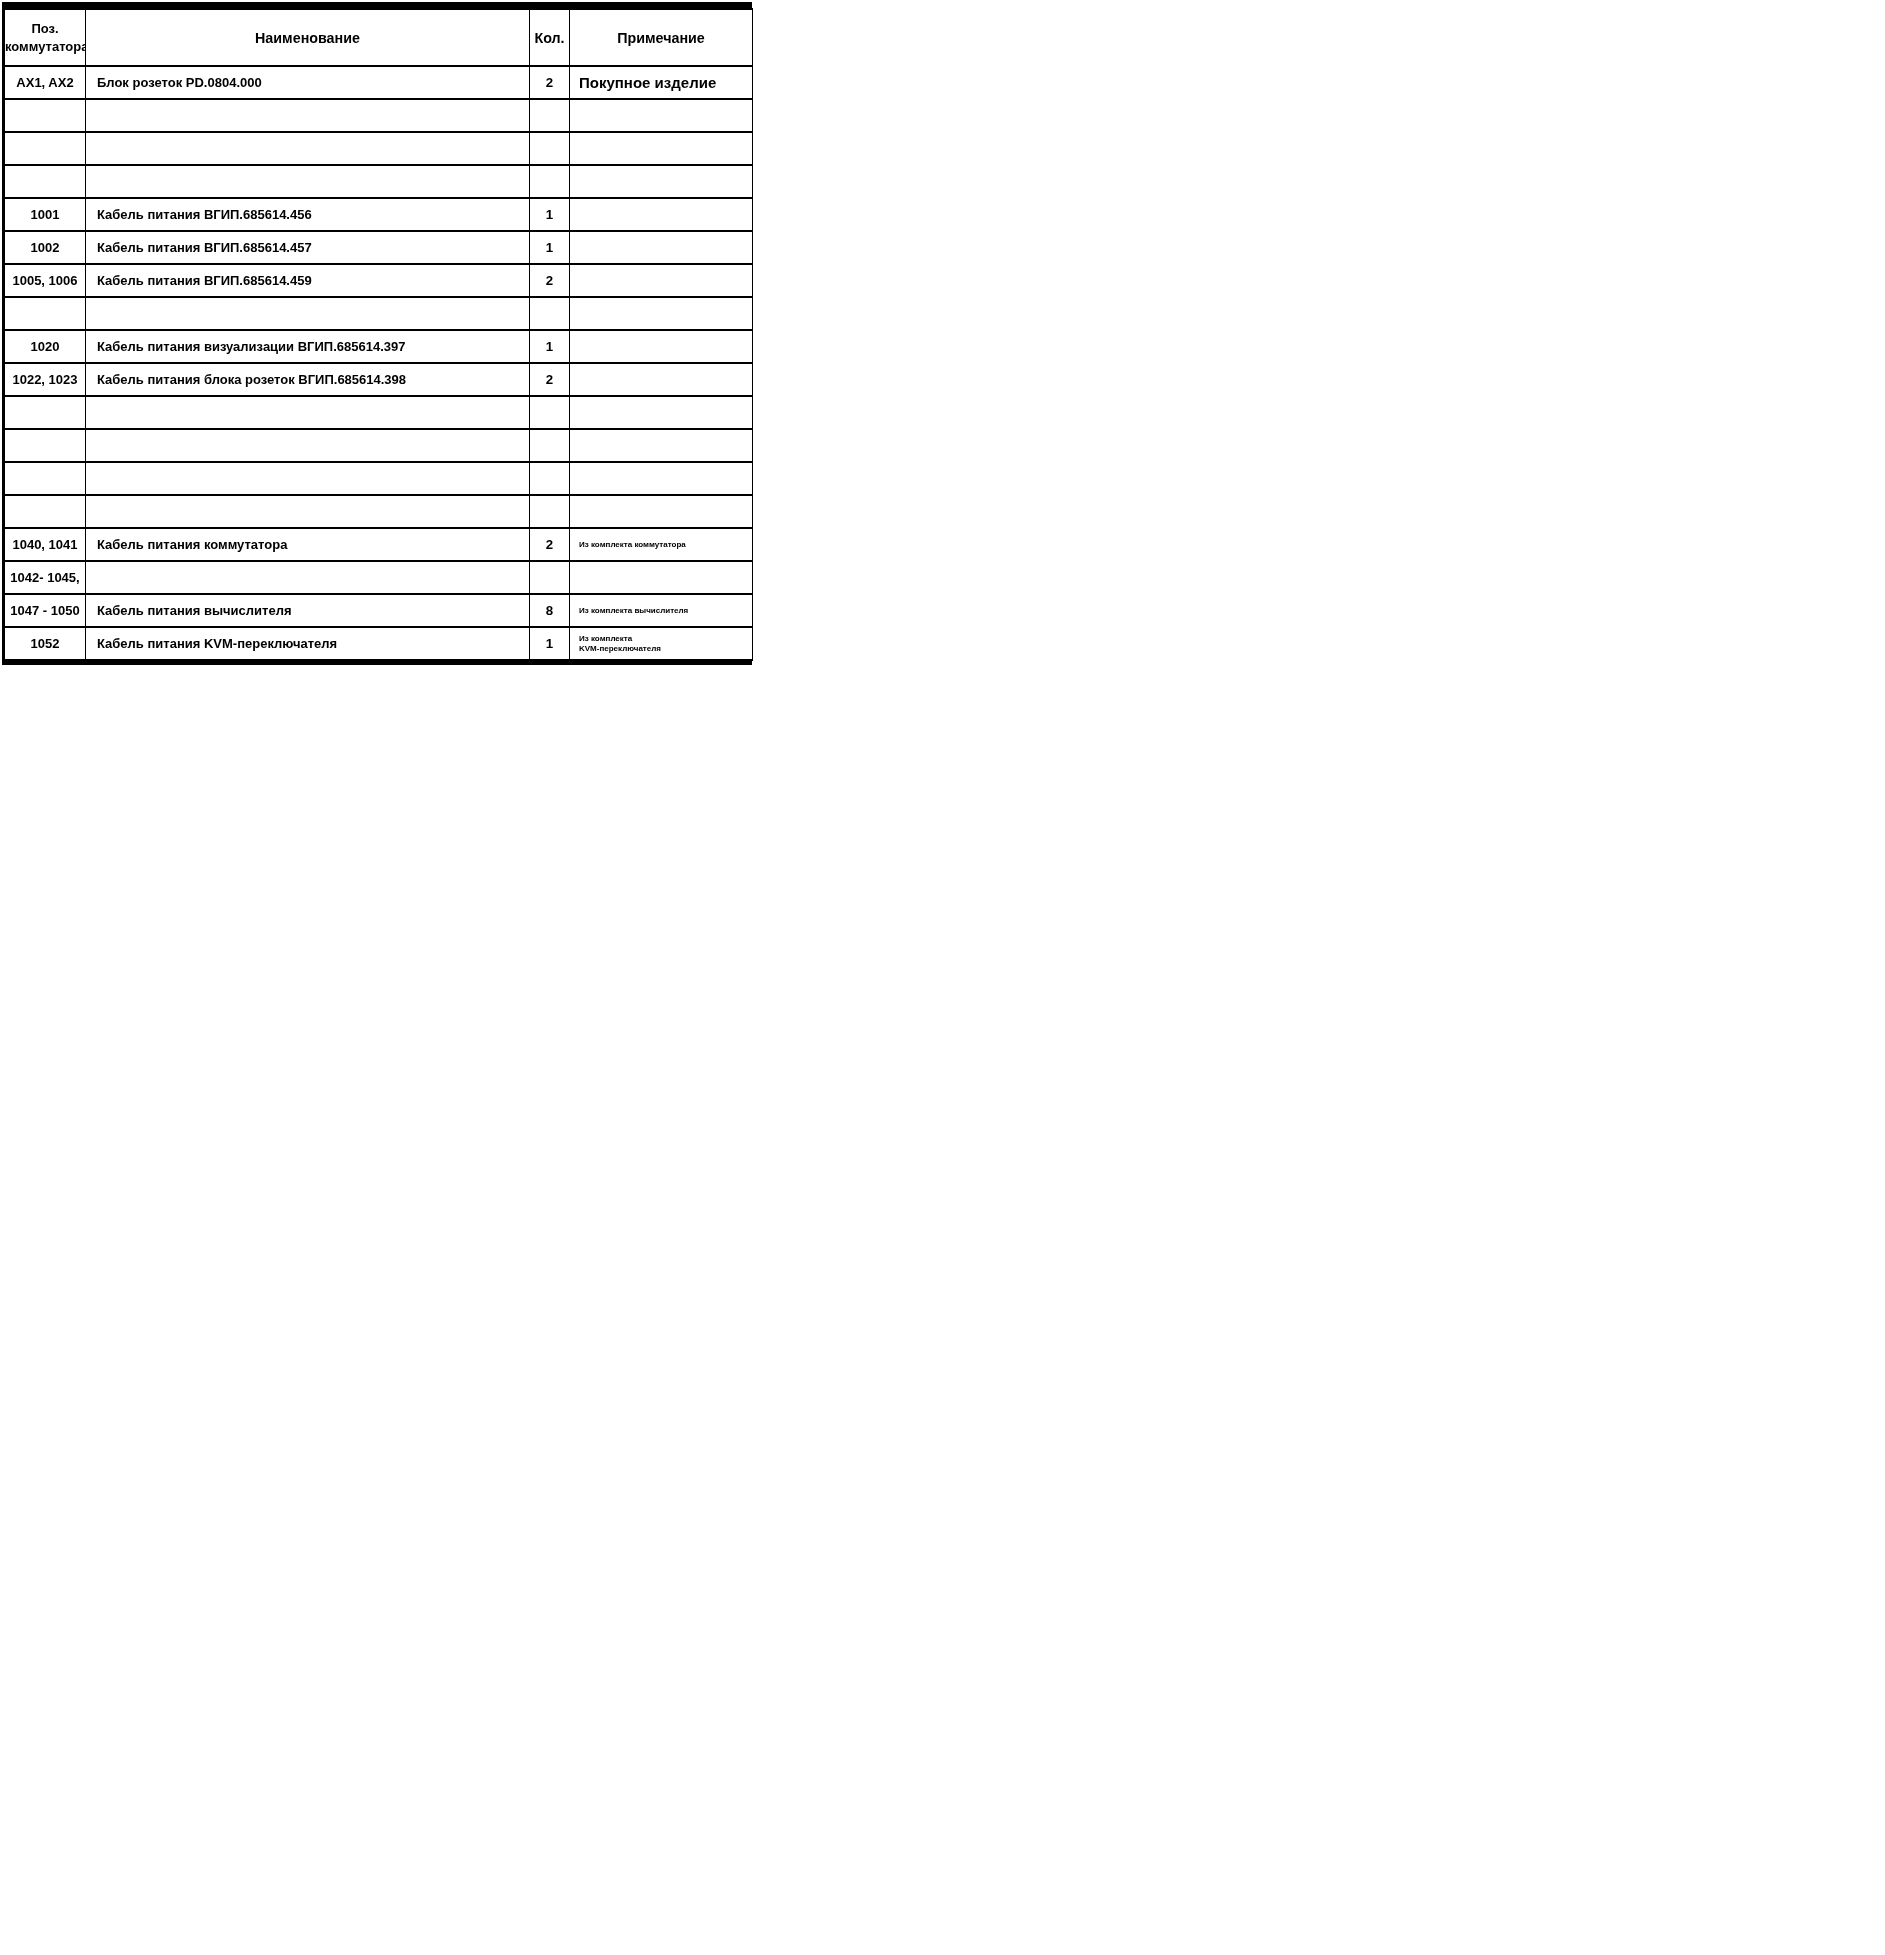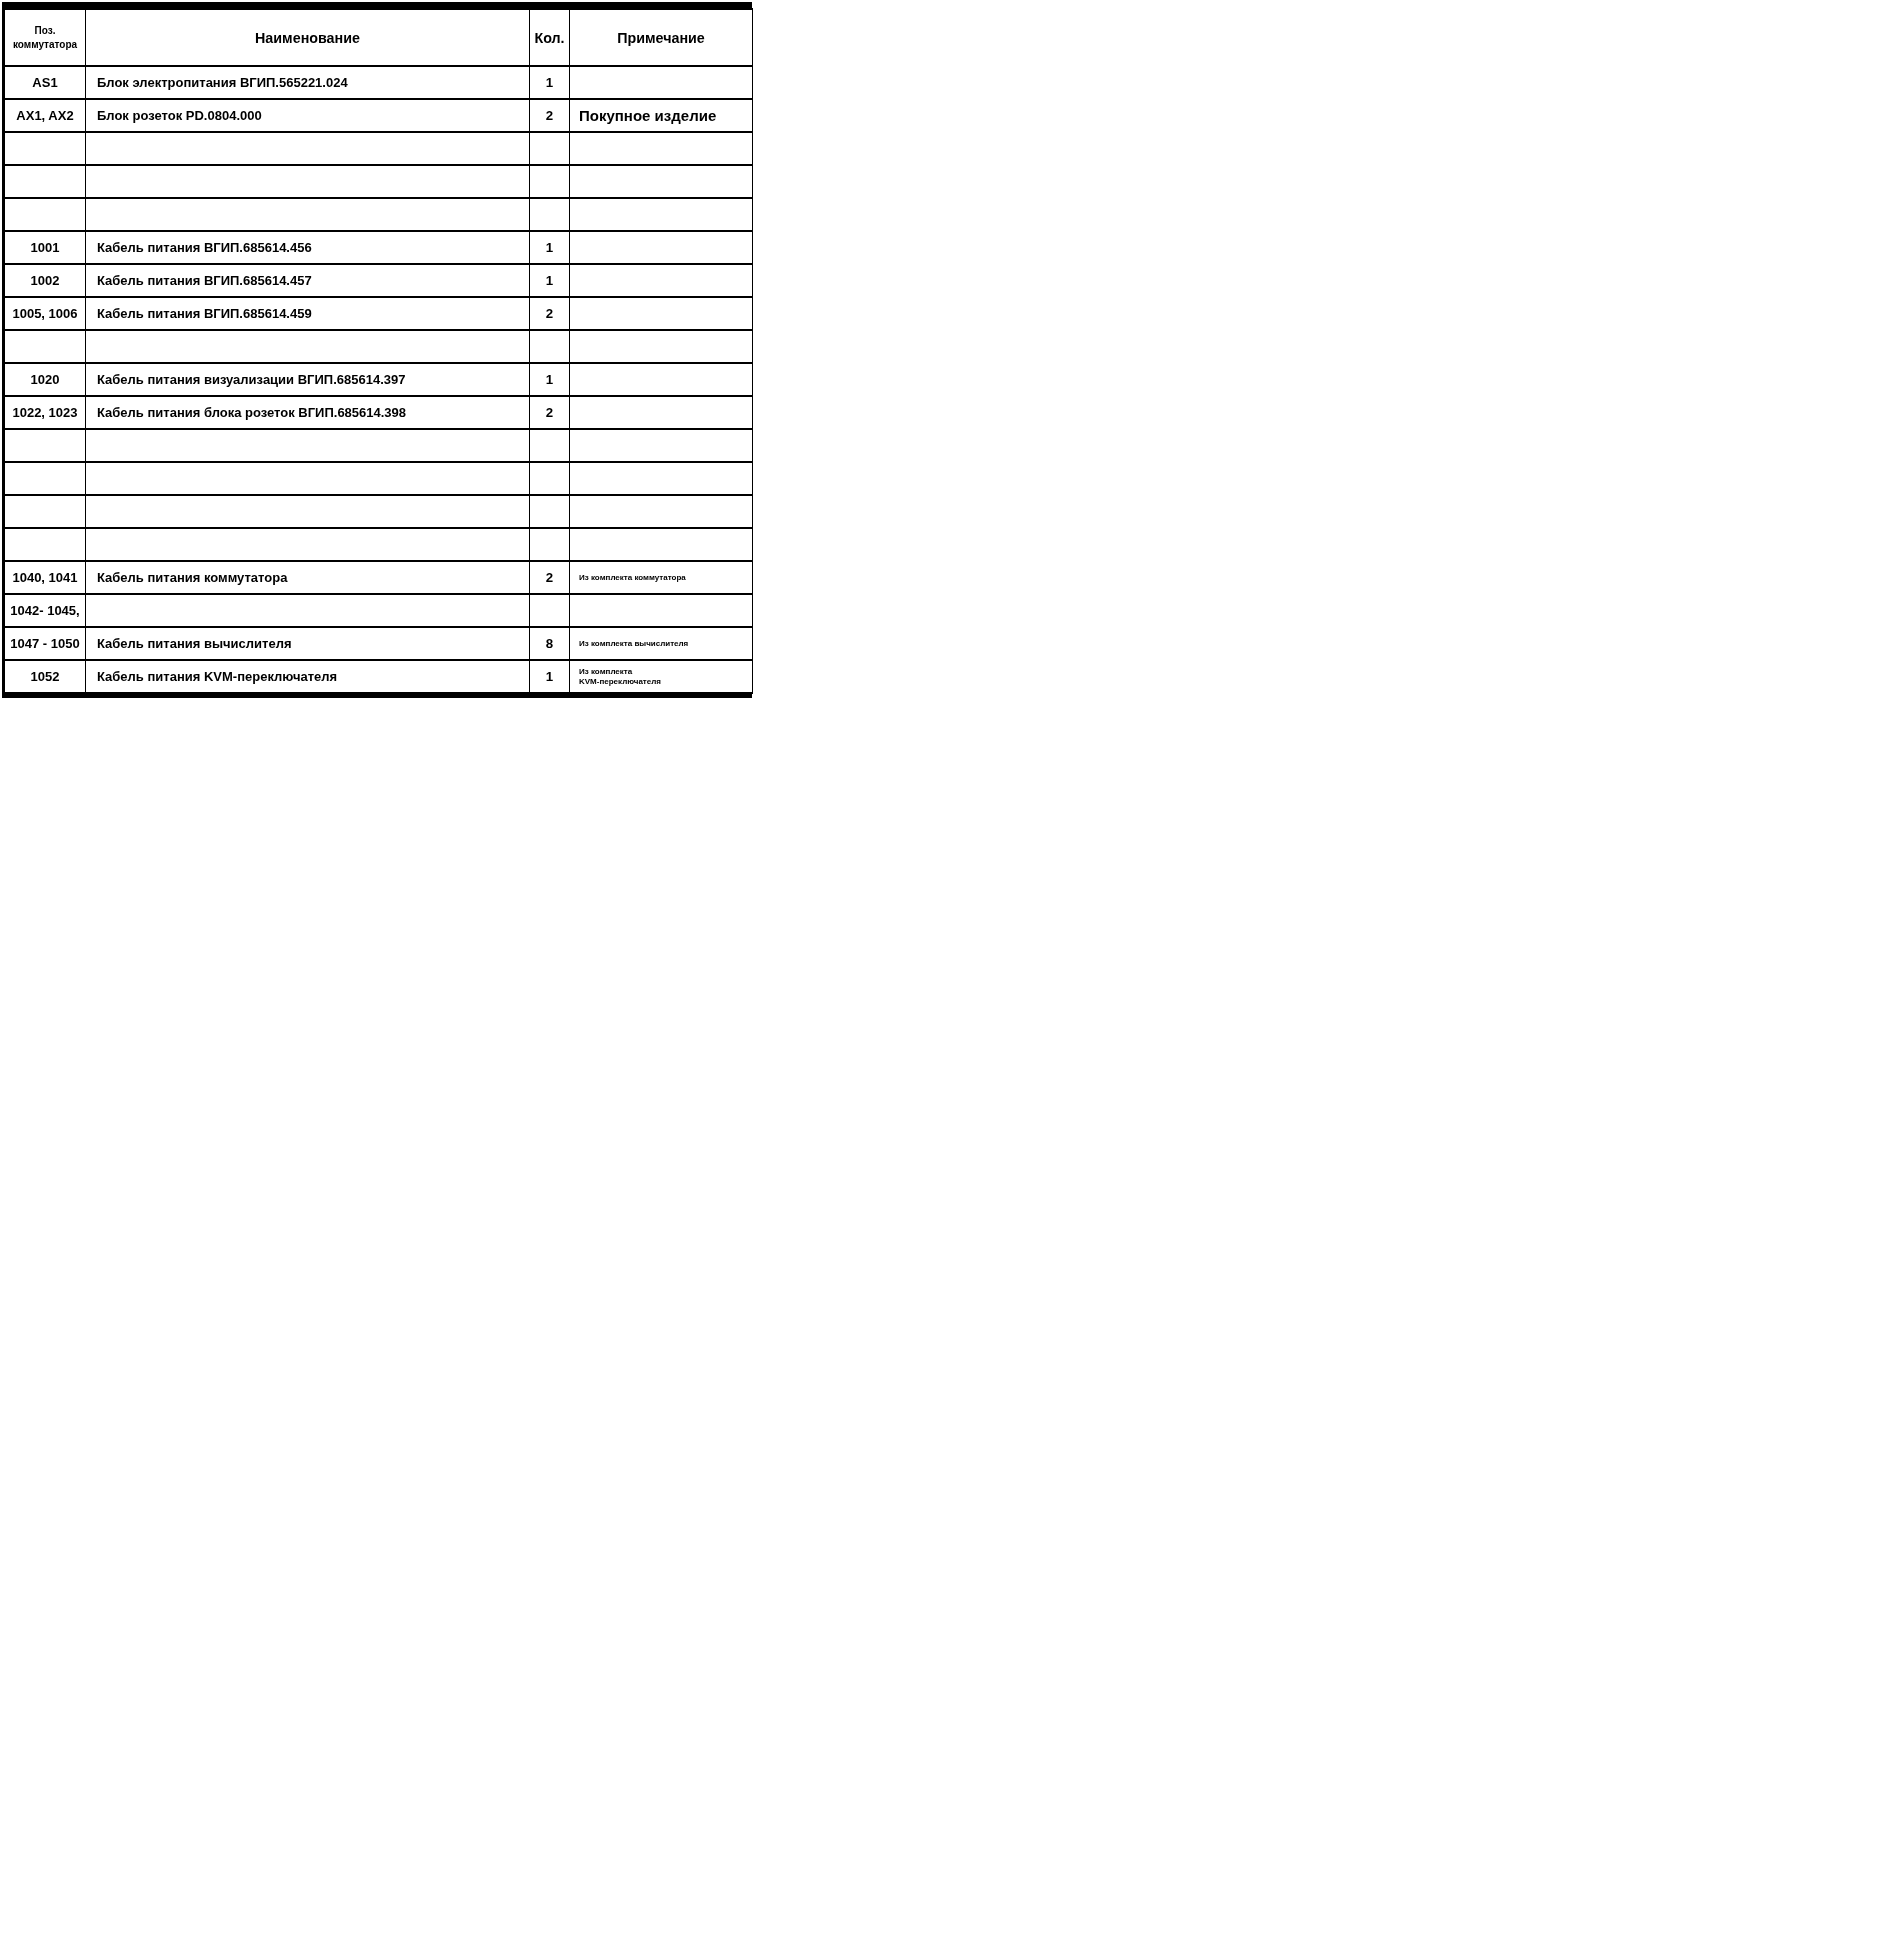--- a/index.html
+++ b/index.html
@@ -44,21 +44,21 @@
     padding: 0;
     vertical-align: middle;
     color: #000000;
     overflow: hidden;
     background: #ffffff;
   }
   thead tr { height: 57px; }
   tbody tr { height: 33px; }
   th { font-weight: 600; }
   .h-pos {
-    font-size: 10px;
+    font-size: 13px;
     line-height: 1.35;
     text-align: center;
     font-weight: 600;
   }
   .h-main {
     font-size: 14.3px;
     font-weight: 600;
   }
   td.pos {
     font-size: 13px;
@@ -108,26 +108,20 @@
             <div>Поз.</div>
             <div>коммутатора</div>
           </th>
           <th class="h-main">Наименование</th>
           <th class="h-main">Кол.</th>
           <th class="h-main">Примечание</th>
         </tr>
       </thead>
       <tbody id="rows">
           <tr>
-            <td class="pos">AS1</td>
-            <td class="name">Блок электропитания ВГИП.565221.024</td>
-            <td class="qty">1</td>
-            <td class="note"></td>
-          </tr>
-          <tr>
             <td class="pos">AX1, AX2</td>
             <td class="name">Блок розеток PD.0804.000</td>
             <td class="qty">2</td>
             <td class="note">Покупное изделие</td>
           </tr>
           <tr>
             <td class="pos"></td>
             <td class="name"></td>
             <td class="qty"></td>
             <td class="note"></td>

